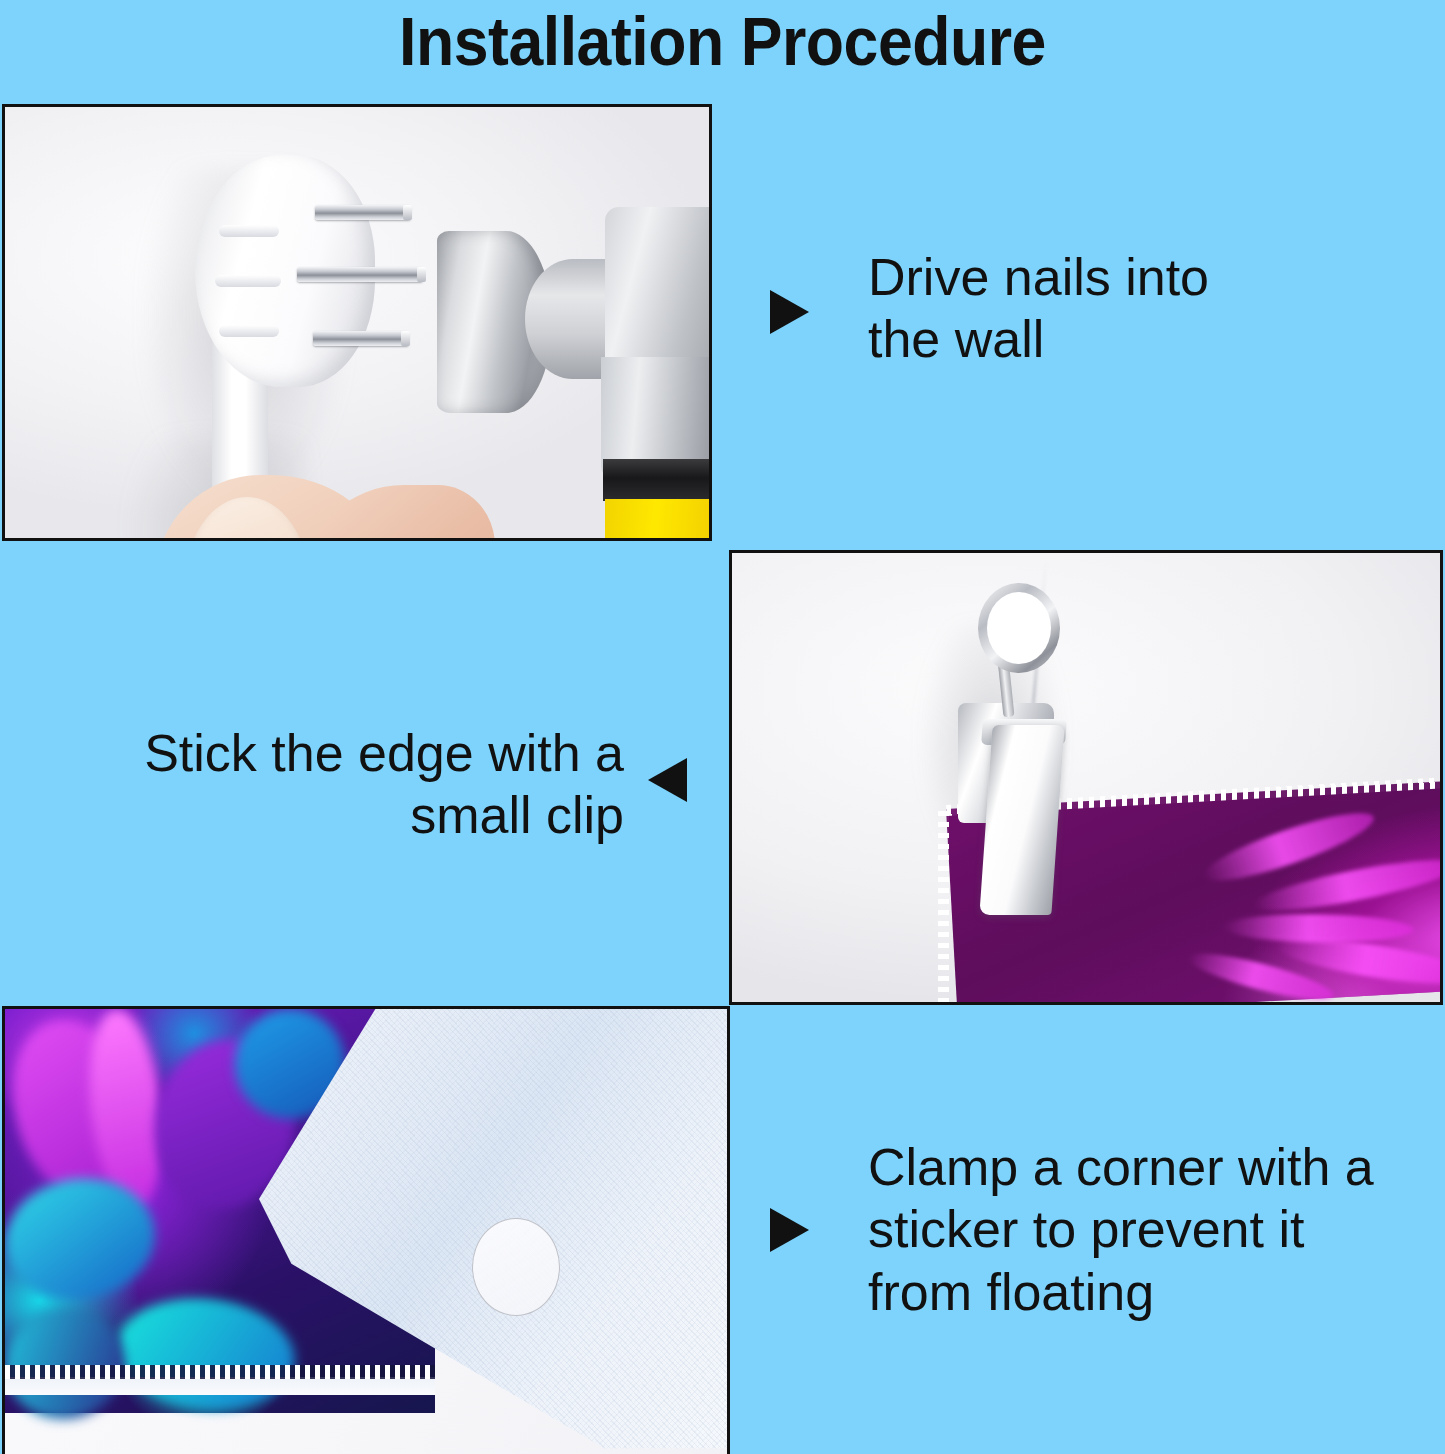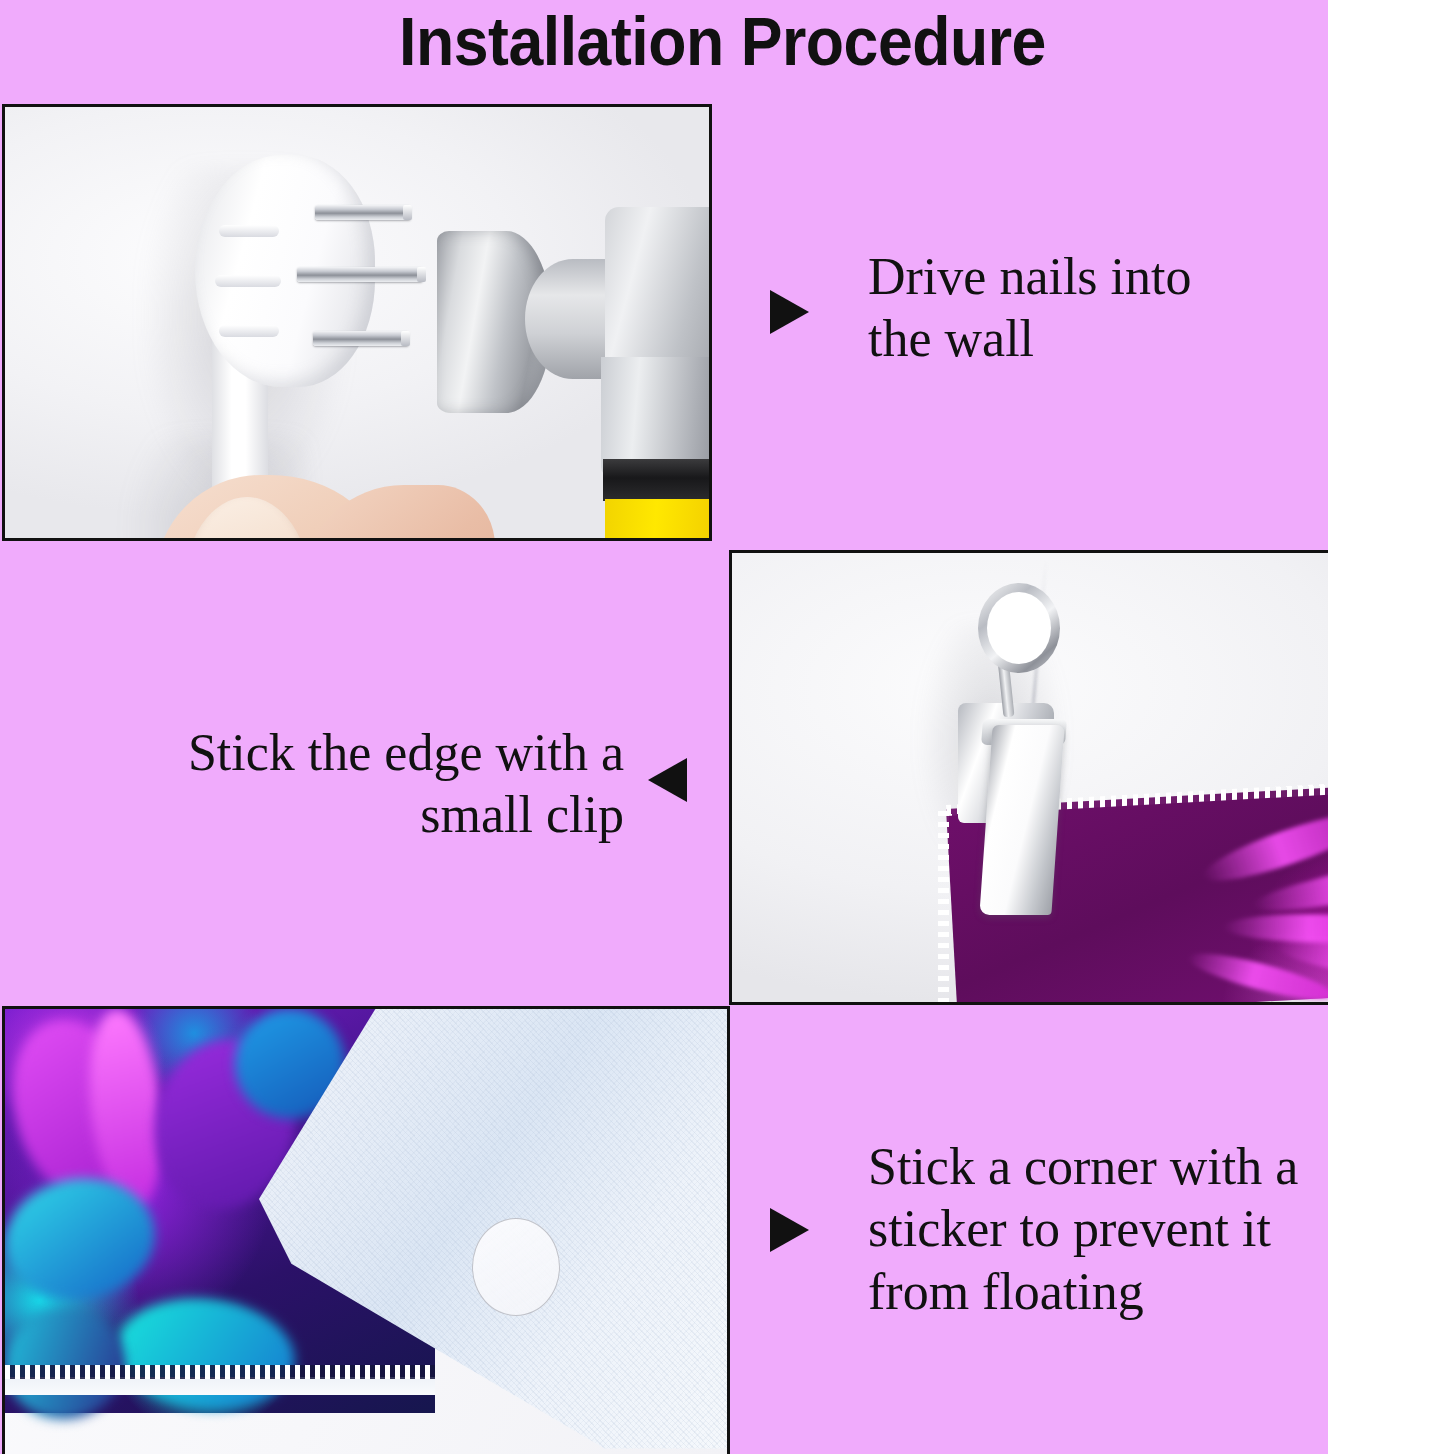--- a/index.html
+++ b/index.html
@@ -5,23 +5,23 @@
   html, body {
     margin: 0;
     padding: 0;
     background: #ffffff;
   }
   body {
     font-family: "Liberation Sans", sans-serif;
   }
   .page {
     position: relative;
-    width: 1328px;
+    width: 1445px;
     height: 1454px;
-    background: #f0abfc;
+    background: #7dd3fc;
     overflow: hidden;
   }
 
   
   .title {
     position: absolute;
     left: 0;
     top: 2px;
     width: 1445px;
     text-align: center;
@@ -274,21 +274,21 @@
     position: absolute;
     left: 472px; top: 1218px; width: 86px; height: 96px;
     border: 1px solid rgba(150,152,160,0.55);
     border-radius: 50%;
     background: linear-gradient(150deg, rgba(252,252,254,0.92), rgba(244,245,249,0.88));
   }
 
   
   .callout { position: absolute; }
   .callout-text {
-    font-family: Liberation Serif, serif;
+    font-family: Liberation Sans, sans-serif;
     font-size: 52px;
     line-height: 1.20;
     color: #111111;
     white-space: pre-line;
   }
   #callout-drive      { left: 770px; top: 246px; width: 600px; }
   #callout-clamp      { left: 46px;  top: 722px; width: 660px; }
   #callout-stick      { left: 770px; top: 1136px; width: 620px; }
 
   .arrow {
@@ -406,18 +406,18 @@
 
       <div class="fold"></div>
       <div class="fold-weave"></div>
       <div class="fold-edge" style="left:264px;top:6px;width:6px;height:0;"></div>
     </div>
   </div>
   <div class="sticker-disc"></div>
 
   <div class="callout" id="callout-stick">
     <div class="arrow arrow-right" id="arrow-stick"></div>
-    <div class="callout-text txt-stick">Stick a corner with a
+    <div class="callout-text txt-stick">Clamp a corner with a
 sticker to prevent it
 from floating</div>
   </div>
 
 </div>
 
 </body></html>

